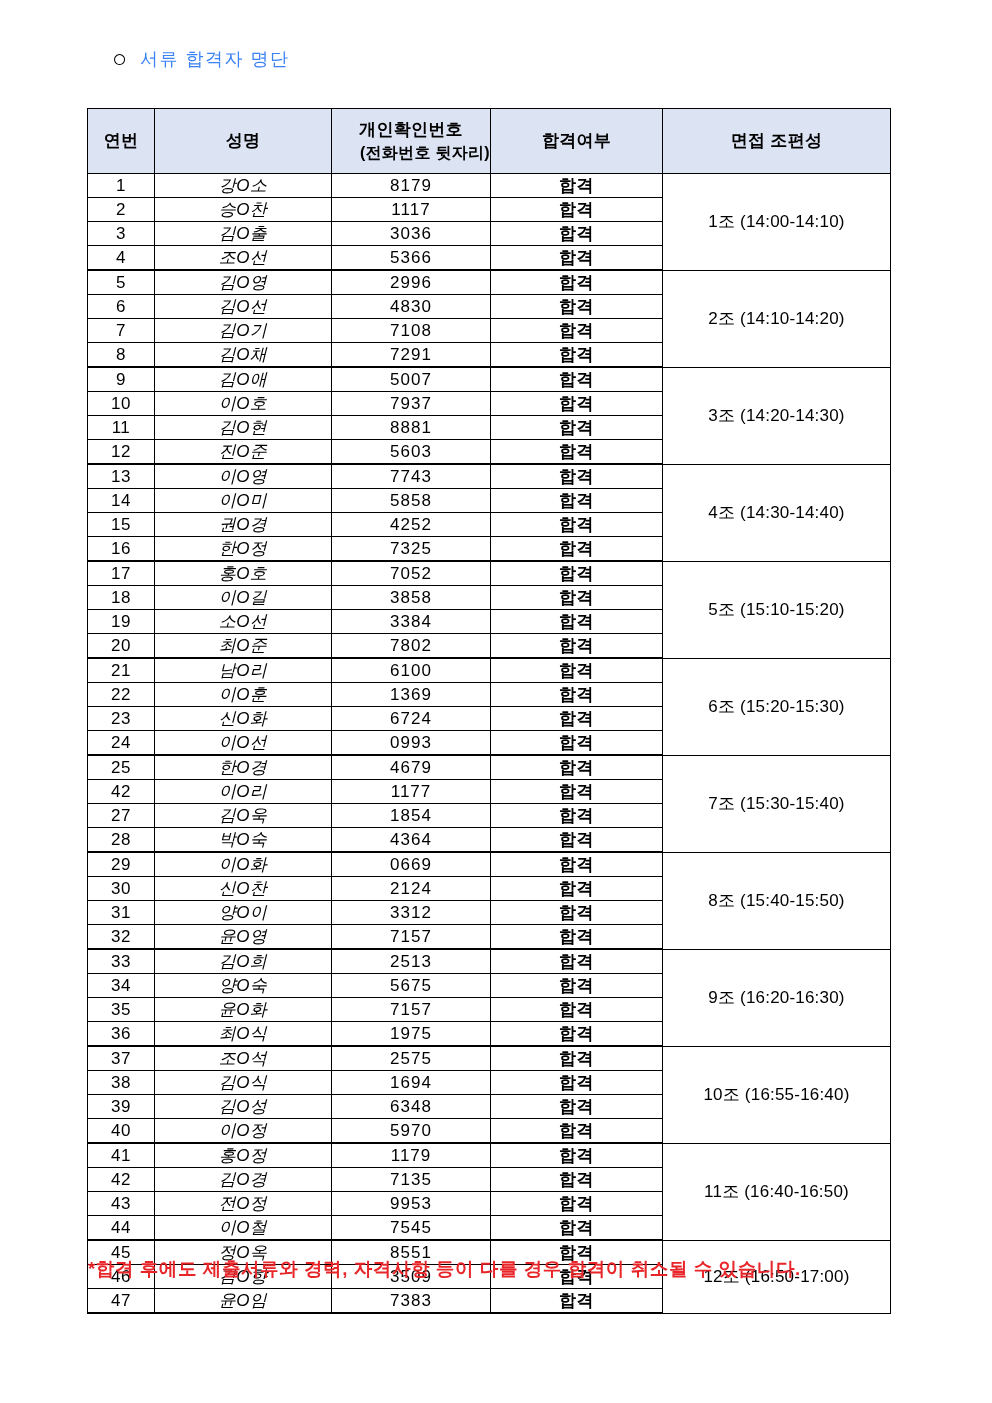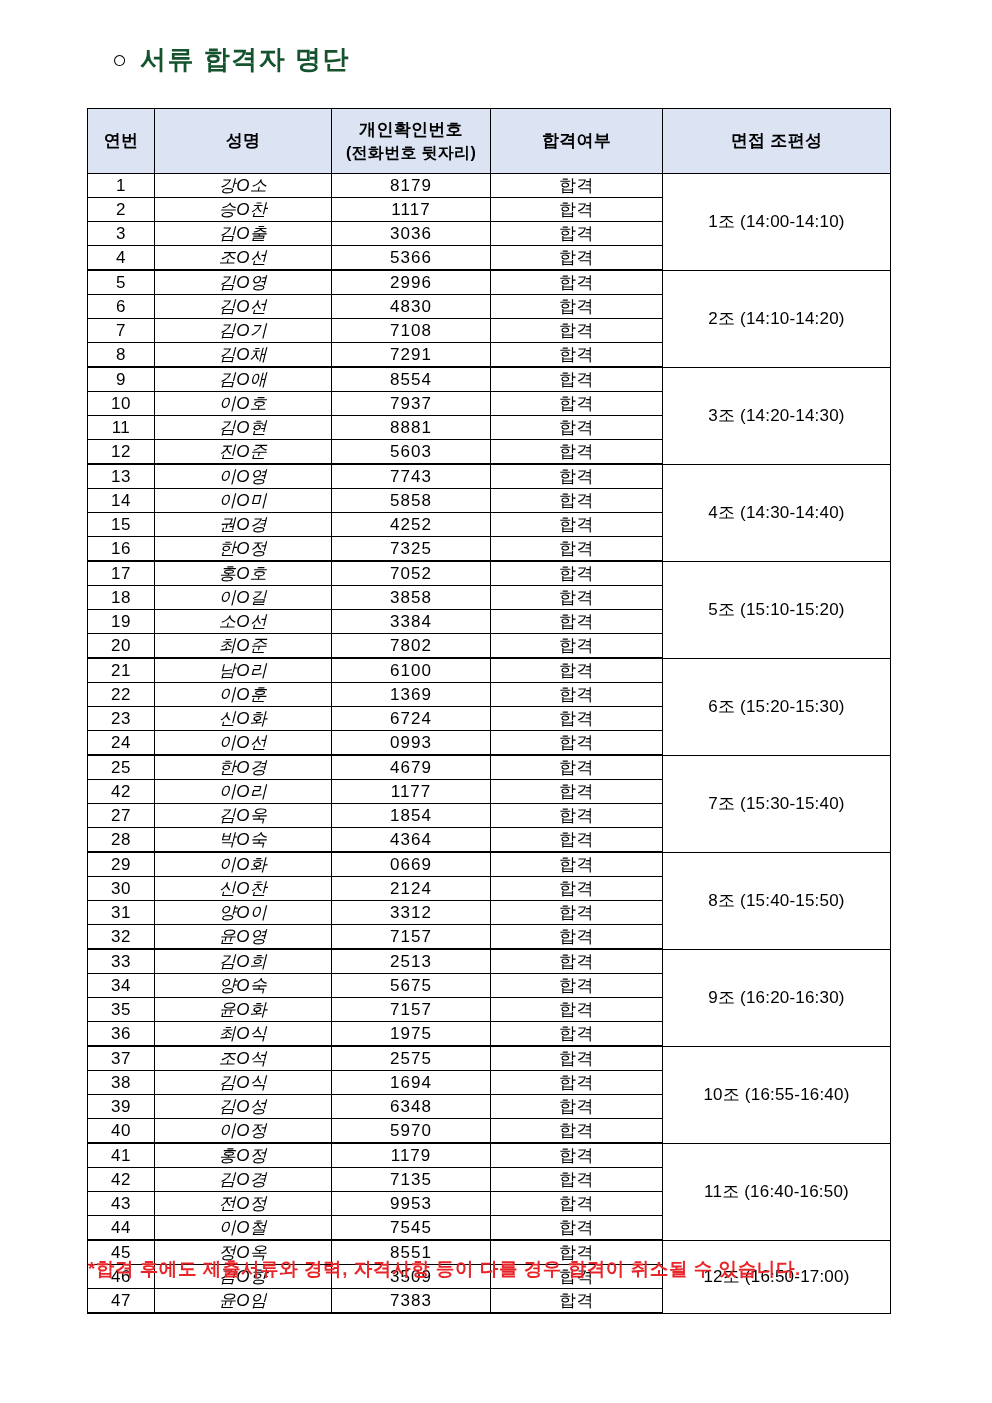--- a/index.html
+++ b/index.html
@@ -33,24 +33,24 @@
     gap: 13px;
     white-space: nowrap;
   }
   .title-bullet {
     font-size: 25px;
     line-height: 1;
     font-weight: 400;
     color: #000;
   }
   .title-text {
-    font-size: 26px;
-    font-weight: 700;
+    font-size: 18px;
+    font-weight: 400;
     letter-spacing: 1.5px;
-    color: #14532d;
+    color: #3b82f6;
     line-height: 1;
   }
 
   
   .table-wrap {
     position: absolute;
     left: 87px;
     top: 108px;
     width: 803px;
   }
@@ -80,41 +80,42 @@
     font-weight: 700;
     font-size: 17px;
     height: 64px;
     line-height: 1.35;
     letter-spacing: 0.3px;
   }
   .hdr-sub {
     display: block;
     font-weight: 700;
     font-size: 16px;
+    text-align: right;
   }
 
   table.list tbody td {
     height: 22.85px;
   }
   td.cell-no {
     font-size: 16px;
     letter-spacing: 0.5px;
   }
   td.cell-name {
     font-size: 17px;
     letter-spacing: 0.5px;
     font-style: italic;
   }
   td.cell-pin {
     font-size: 17px;
     letter-spacing: 1px;
   }
   td.cell-pass {
     font-size: 16px;
-    font-weight: 400;
+    font-weight: 700;
     color: #1a12b4;
     letter-spacing: 0.5px;
   }
   td.cell-group {
     font-size: 16.5px;
     letter-spacing: 0.2px;
   }
   
   tr.group-end > td {
     border-bottom: 2px solid #000000;
@@ -212,21 +213,21 @@
           </tr>
           <tr class="group-end">
             <td class="cell-no">8</td>
             <td class="cell-name">김О채</td>
             <td class="cell-pin">7291</td>
             <td class="cell-pass">합격</td>
           </tr>
           <tr>
             <td class="cell-no">9</td>
             <td class="cell-name">김О애</td>
-            <td class="cell-pin">8554</td>
+            <td class="cell-pin">5007</td>
             <td class="cell-pass">합격</td>
             <td class="cell-group" rowspan="4">3조 (14:20-14:30)</td>
           </tr>
           <tr>
             <td class="cell-no">10</td>
             <td class="cell-name">이О호</td>
             <td class="cell-pin">7937</td>
             <td class="cell-pass">합격</td>
           </tr>
           <tr>

